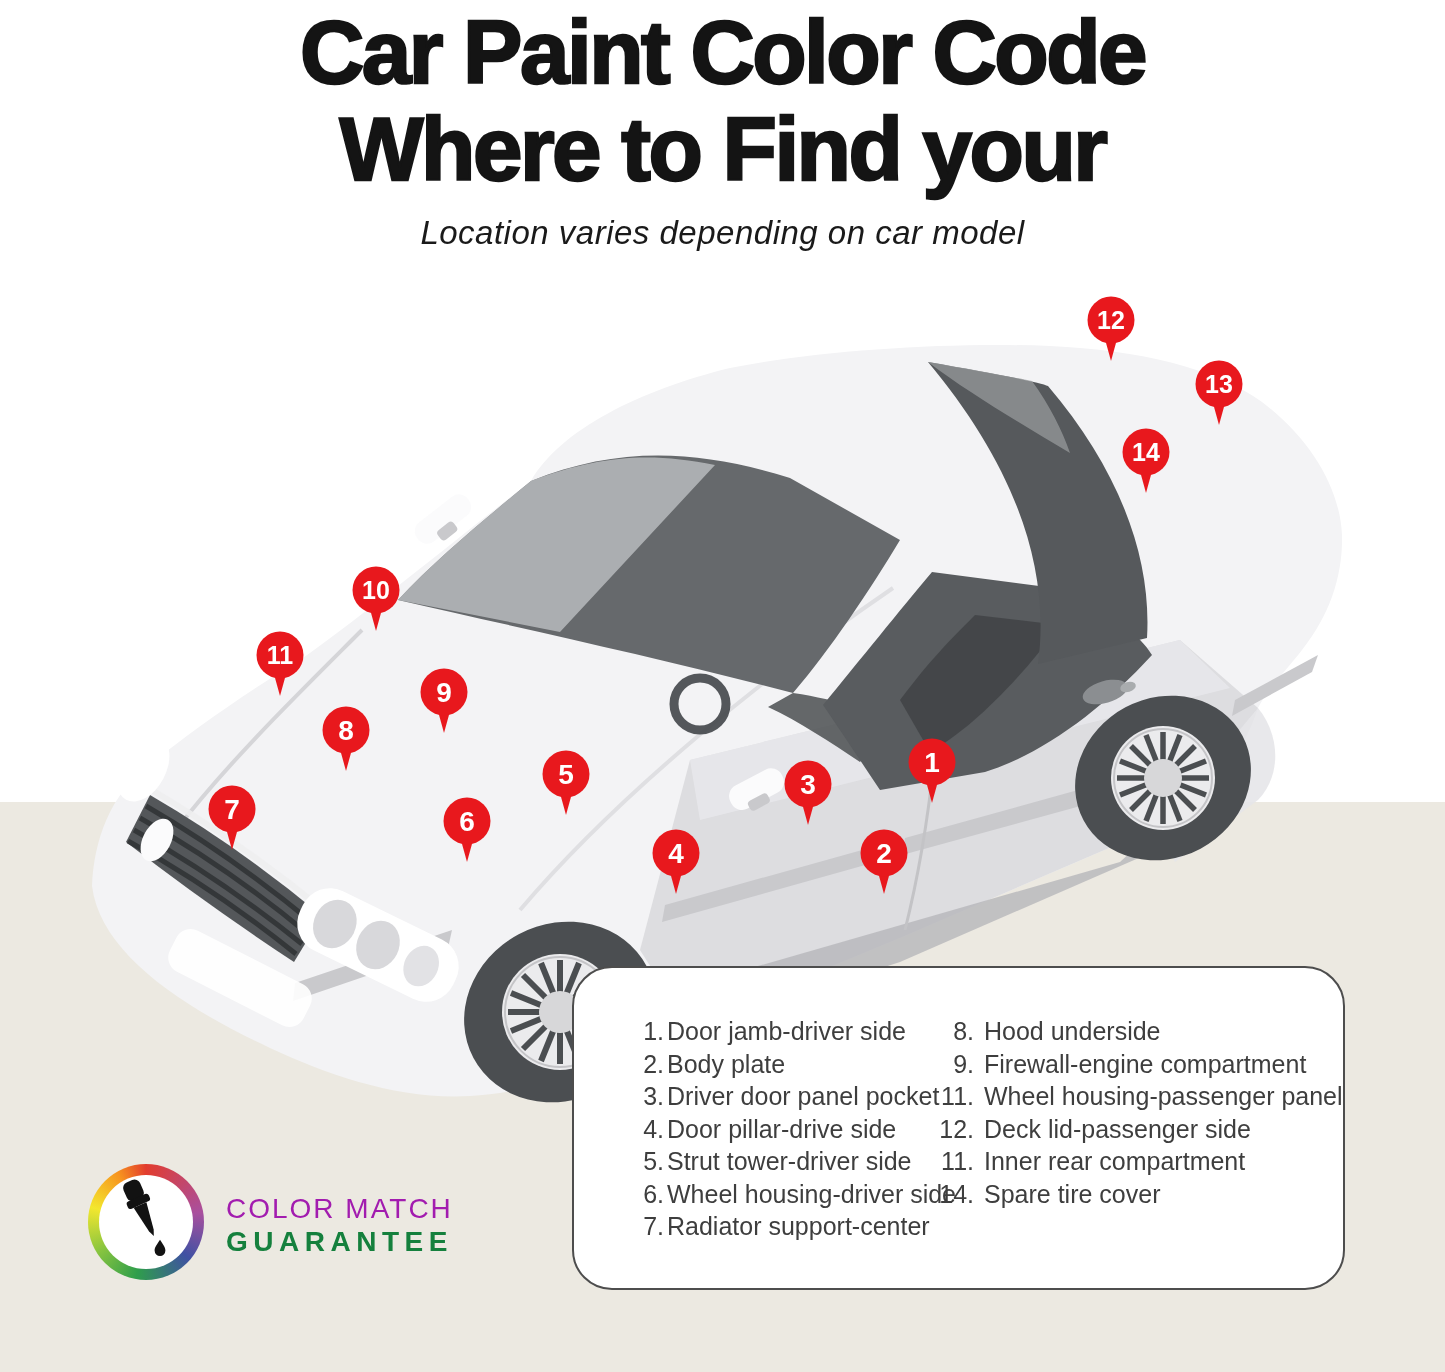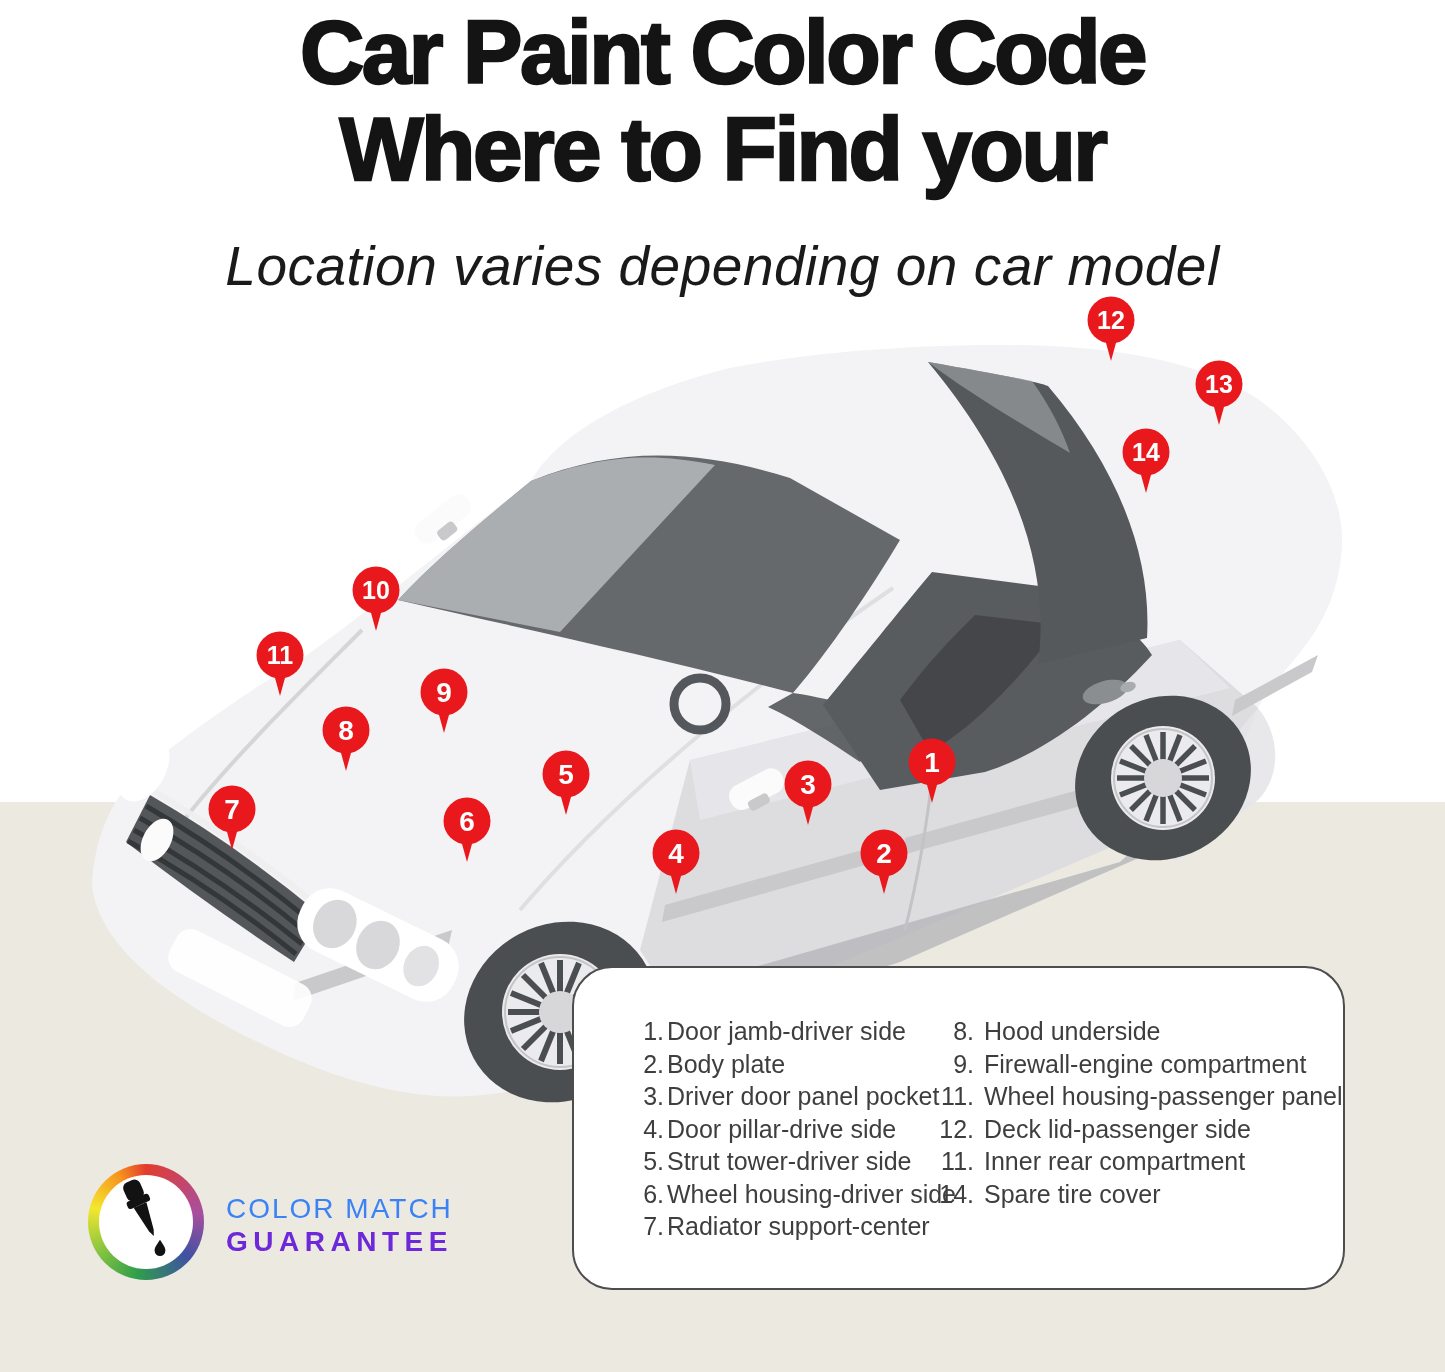--- a/index.html
+++ b/index.html
@@ -3,40 +3,40 @@
 <meta charset="utf-8">
 <style>
   html,body{margin:0;padding:0;background:#ffffff;}
   .stage{position:relative;width:1445px;height:1372px;overflow:hidden;background:#ffffff;
          font-family:"Liberation Sans","DejaVu Sans",sans-serif;}
   .band{position:absolute;left:0;top:802px;width:100%;height:570px;z-index:0;}
   .car-scene{position:absolute;left:0;top:0;width:1445px;height:1372px;z-index:1;}
   .title-block{position:absolute;left:0;top:4px;width:100%;text-align:center;z-index:3;}
   .title-line{font-size:89px;line-height:97px;font-weight:bold;letter-spacing:-2.5px;
               color:#141414;-webkit-text-stroke:2.4px #141414;}
-  .subtitle{margin-top:36px;font-size:55px;font-style:italic;color:#1a1a1a;letter-spacing:0.5px;}
+  .subtitle{margin-top:16px;font-size:33px;font-style:italic;color:#1a1a1a;letter-spacing:0.5px;}
   .legend-box{position:absolute;left:572px;top:966px;width:773px;height:324px;background:#ffffff;
               border:2px solid #4d4d4d;border-radius:40px;z-index:4;box-sizing:border-box;}
   .legend-col{position:absolute;top:47px;}
   .legend-col.c0{left:64px;}
   .legend-col.c1{left:352px;}
   .legend-row{display:flex;font-size:25px;line-height:32.5px;color:#3e3e3e;white-space:nowrap;}
   .legend-row .num{text-align:right;}
   .c0 .legend-row .num{width:26px;}
   .c1 .legend-row .num{width:48px;}
   .c0 .legend-row .label{padding-left:3px;}
   .c1 .legend-row .label{padding-left:10px;}
   .badge{position:absolute;left:0;top:0;z-index:4;}
   .badge-ring{position:absolute;left:88px;top:1164px;width:116px;height:116px;border-radius:50%;
       background:conic-gradient(from 0deg,#e23c2e 0deg,#a94f9e 80deg,#3f51a3 130deg,#2f9e4b 190deg,
                                 #8cc63f 240deg,#f3e72e 285deg,#f7941e 330deg,#e23c2e 360deg);}
   .badge-ring-inner{position:absolute;left:11px;top:11px;width:94px;height:94px;border-radius:50%;background:#ffffff;}
   .badge-text{position:absolute;left:226px;top:1192px;}
-  .badge-line1{font-size:28px;letter-spacing:2px;color:#3b82f6;line-height:33px;}
-  .badge-line2{font-size:28px;font-weight:bold;letter-spacing:5.5px;color:#6d28d9;line-height:33px;}
+  .badge-line1{font-size:28px;letter-spacing:2px;color:#a21caf;line-height:33px;}
+  .badge-line2{font-size:28px;font-weight:bold;letter-spacing:5.5px;color:#15803d;line-height:33px;}
   .pin-num{font-weight:bold;fill:#ffffff;}
 </style>
 </head>
 <body>
 
 <div class="stage">
 
   <div class="band" style="background: rgb(236, 233, 225);"></div>
 
   <div class="title-block">

